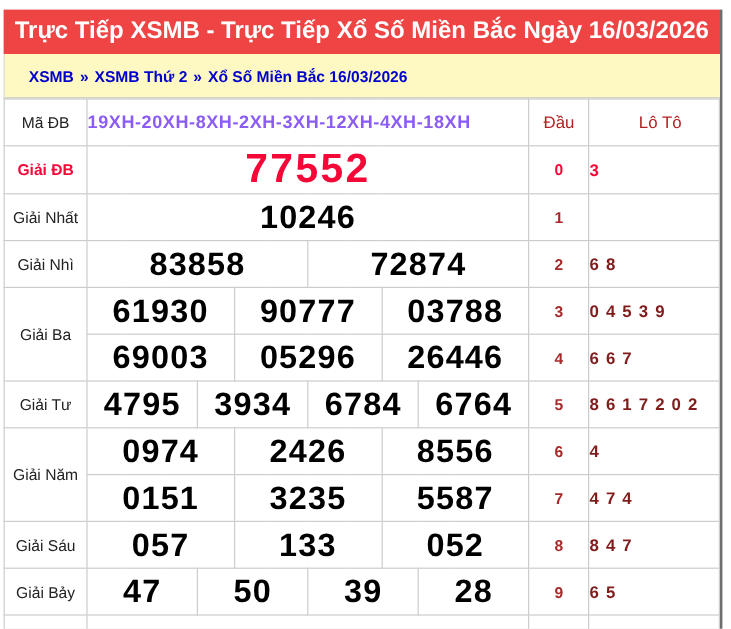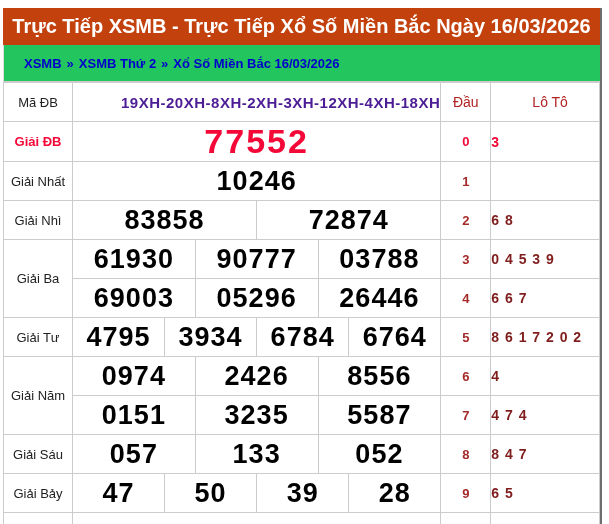--- a/index.html
+++ b/index.html
@@ -9,32 +9,32 @@
     overflow: hidden;
     background: #ffffff;
     font-family: "Liberation Sans", sans-serif;
   }
   .page {
     margin: 8px 0 0 3px;
     width: 599px;
     border-right: 2px solid #6e6e6e;
   }
   .titlebar {
-    background: #c2410c;
+    background: #ef4444;
     height: 37px;
     line-height: 37px;
     text-align: center;
     color: #ffffff;
     font-weight: bold;
     font-size: 20px;
     white-space: nowrap;
     overflow: hidden;
   }
   .breadcrumb {
-    background: #22c55e;
+    background: #fef9c3;
     height: 37px;
     line-height: 37px;
     border-bottom: 1px solid #cccccc;
     border-left: 1px solid #dddddd;
     padding-left: 20px;
     font-size: 13px;
     font-weight: bold;
     color: #0000cc;
     white-space: nowrap;
     overflow: hidden;
@@ -60,22 +60,22 @@
   }
   .cell-label {
     font-size: 13px;
     font-weight: normal;
     color: #222222;
     text-align: center;
   }
   .cell-code {
     font-size: 15px;
     font-weight: bold;
-    color: #4c1d95;
-    text-align: right;
+    color: #8b5cf6;
+    text-align: left;
     letter-spacing: 0.5px;
   }
   .col-head {
     font-size: 14px;
     font-weight: normal;
     color: #b22222;
   }
   .col-head.center { text-align: center; }
   .col-head.left { text-align: center; padding-left: 10px; }
   .cell-num {

